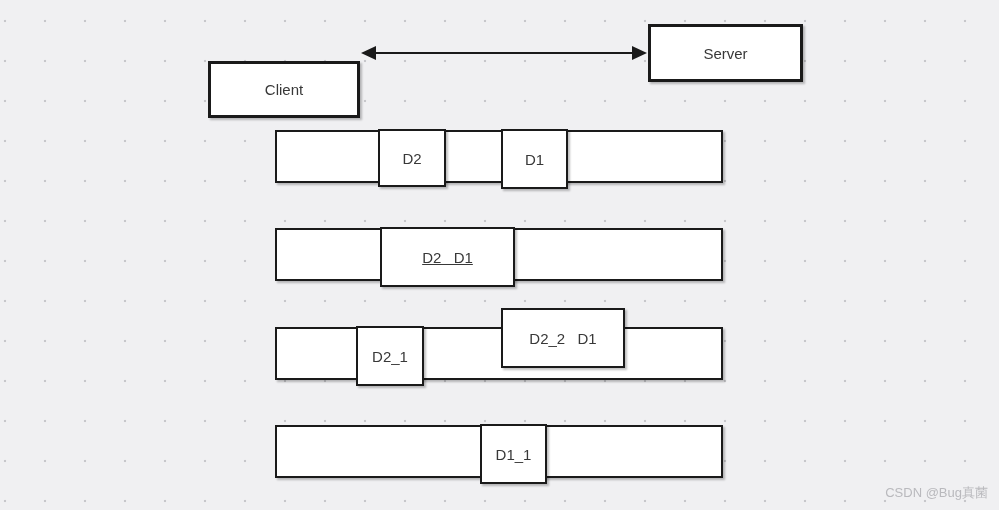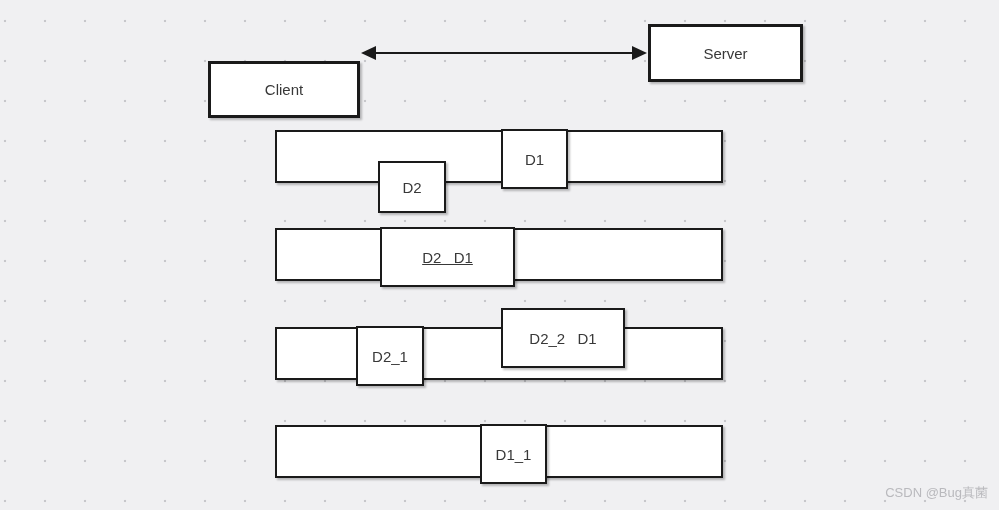--- a/index.html
+++ b/index.html
@@ -78,21 +78,21 @@
     <span>Server</span>
   </div>
 
   <svg class="arrow-svg" width="288" height="24" viewBox="0 0 288 24">
     <line x1="12" y1="12" x2="276" y2="12" stroke="#1a1a1a" stroke-width="2"></line>
     <polygon points="1,12 16,5 16,19" fill="#1a1a1a"></polygon>
     <polygon points="287,12 272,5 272,19" fill="#1a1a1a"></polygon>
   </svg>
 
   <div class="pipe" style="left:275px; top:130px; width:448px; height:53px;"></div>
-  <div class="pkt" style="left:378px; top:129px; width:68px; height:52px;margin-top:32px;">
+  <div class="pkt" style="left:378px; top:129px; width:68px; height:58px;">
     <span>D2</span>
   </div>
   <div class="pkt" style="left:501px; top:129px; width:67px; height:60px;">
     <span>D1</span>
   </div>
 
   <div class="pipe" style="left:275px; top:228px; width:448px; height:53px;"></div>
   <div class="pkt" style="left:380px; top:227px; width:135px; height:60px;text-decoration:underline;">
     <span>D2  D1</span>
   </div>

